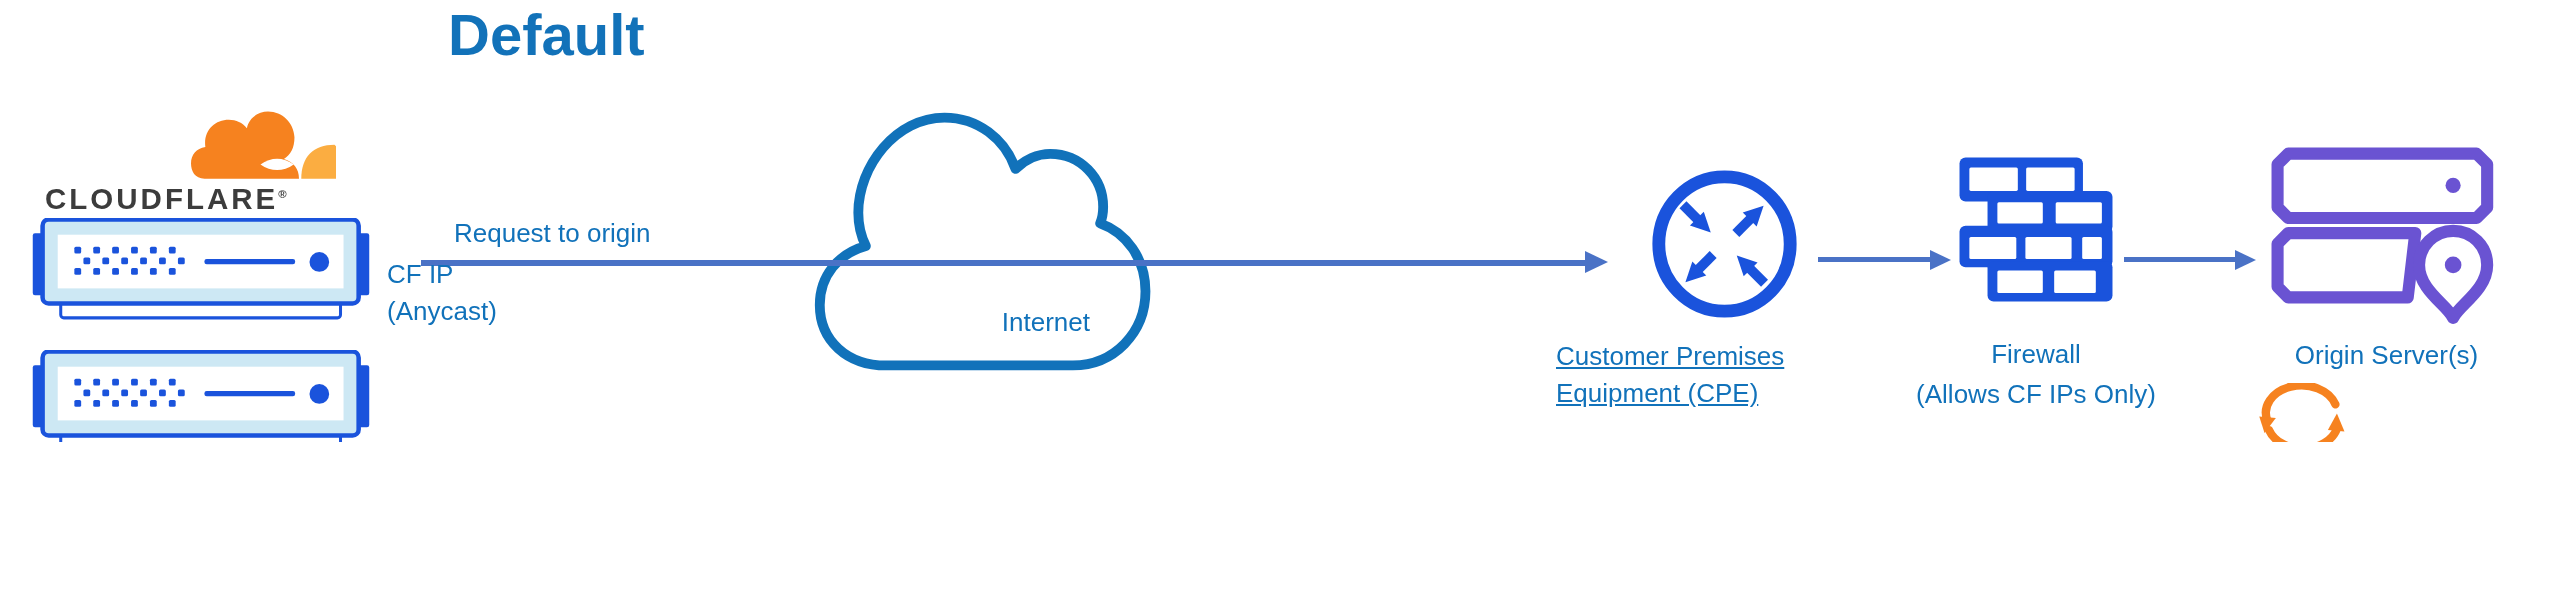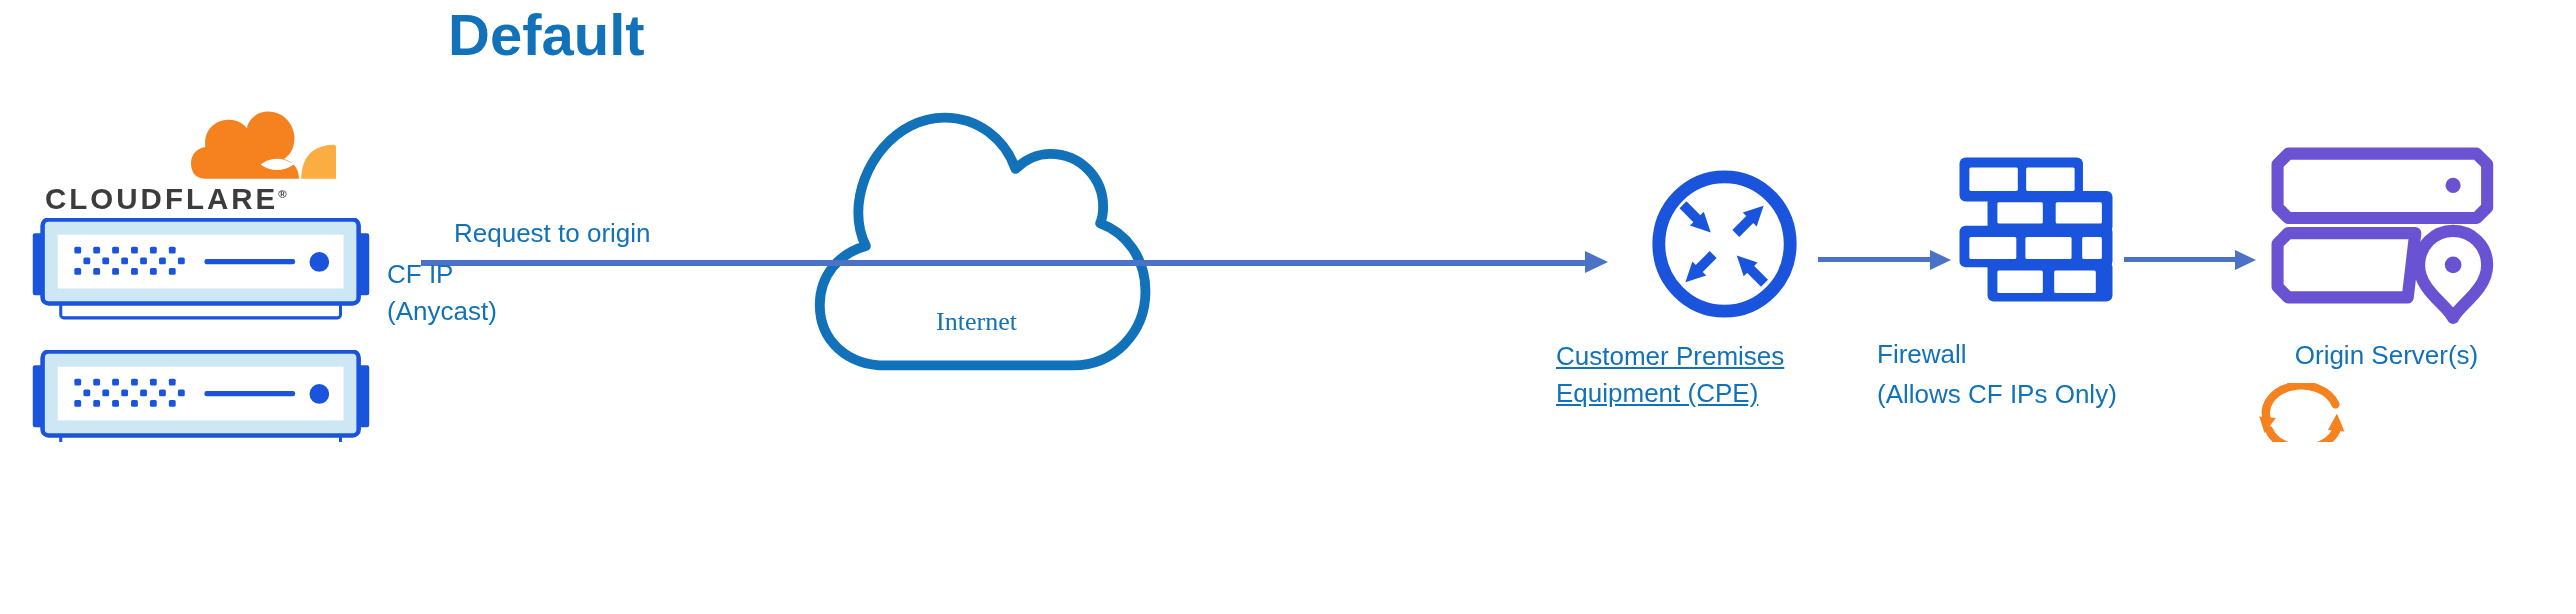--- a/index.html
+++ b/index.html
@@ -18,23 +18,23 @@
   .pb{stroke:var(--purple);fill:#fff;}
   .pf{fill:var(--purple);}
 
   .page-title{left:448px;top:3px;font-size:58px;line-height:64px;font-weight:600;color:var(--title-blue);}
   .wordmark{left:45px;top:182px;font-size:29.5px;font-weight:800;letter-spacing:3px;color:var(--ink);white-space:nowrap;}
   .wordmark sup{font-size:11.4px;letter-spacing:0;}
 
   .lbl{color:var(--label-blue);font-size:26px;line-height:38px;}
   .req-label{left:454px;top:214px;}
   .cfip-label{left:387px;top:256px;line-height:37px;}
-  .internet-label{left:863px;top:303px;width:227px;text-align:center;font-family:Liberation Serif, serif;}
+  .internet-label{left:863px;top:303px;width:227px;text-align:right;}
   .cpe-label{left:1556px;top:338px;line-height:37px;text-decoration:underline;}
-  .fw-label{left:1877px;top:334px;width:318px;line-height:40px;}
+  .fw-label{left:1877px;top:334px;width:318px;text-align:center;line-height:40px;}
   .origin-label{left:2261px;top:336px;width:251px;text-align:center;}
   .cfd-label{left:2355px;top:394px;line-height:43px;}
 
   .shaft{height:6px;background:var(--arrow-blue);}
   .shaft-thin{height:5.3px;background:var(--arrow-blue);}
   .ahead{width:0;height:0;border-top:11.4px solid transparent;border-bottom:11.4px solid transparent;border-left:23px solid var(--arrow-blue);}
   .ahead-sm{width:0;height:0;border-top:10.6px solid transparent;border-bottom:10.6px solid transparent;border-left:21px solid var(--arrow-blue);}
 </style>
 </head>
 <body>

